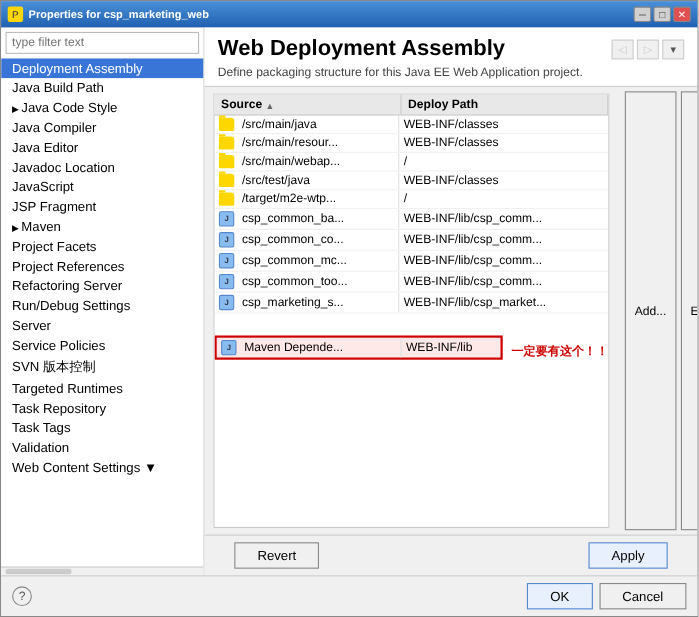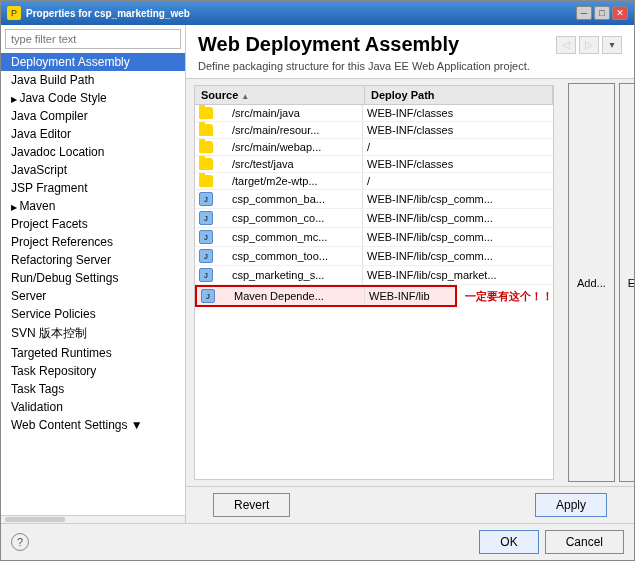--- a/index.html
+++ b/index.html
@@ -191,21 +191,21 @@
       cursor: pointer;
     }
     .table-cell {
       padding: 2px 4px;
       font-size: 11px;
       overflow: hidden;
       text-overflow: ellipsis;
       white-space: nowrap;
       display: flex;
       align-items: center;
-      gap: 19px;
+      gap: 7px;
     }
     .col-source-cell { width: 168px; border-right: 1px solid #e0e0e0; }
     .col-deploy-cell { flex: 1; }
     .folder-icon {
       width: 14px;
       height: 12px;
       background: #ffd700;
       border-radius: 1px 3px 1px 1px;
       flex-shrink: 0;
       position: relative;
@@ -459,21 +459,21 @@
             </div>
 
             <div class="table-row">
               <div class="table-cell col-source-cell">
                 <div class="jar-icon">J</div>
                 <span>csp_marketing_s...</span>
               </div>
               <div class="table-cell col-deploy-cell">WEB-INF/lib/csp_market...</div>
             </div>
 
-            <div style="display:flex;align-items:center;">
+            <div style="display:flex;align-items:flex-end;margin-top:20px;">
               <div class="table-row" style="border:2px solid #cc0000;background:#ffe8e8;flex:1;">
                 <div class="table-cell col-source-cell">
                   <div class="jar-icon">J</div>
                   <span>Maven Depende...</span>
                 </div>
                 <div class="table-cell col-deploy-cell">WEB-INF/lib</div>
               </div>
               <span class="annotation-text">一定要有这个！！</span>
             </div>
 

